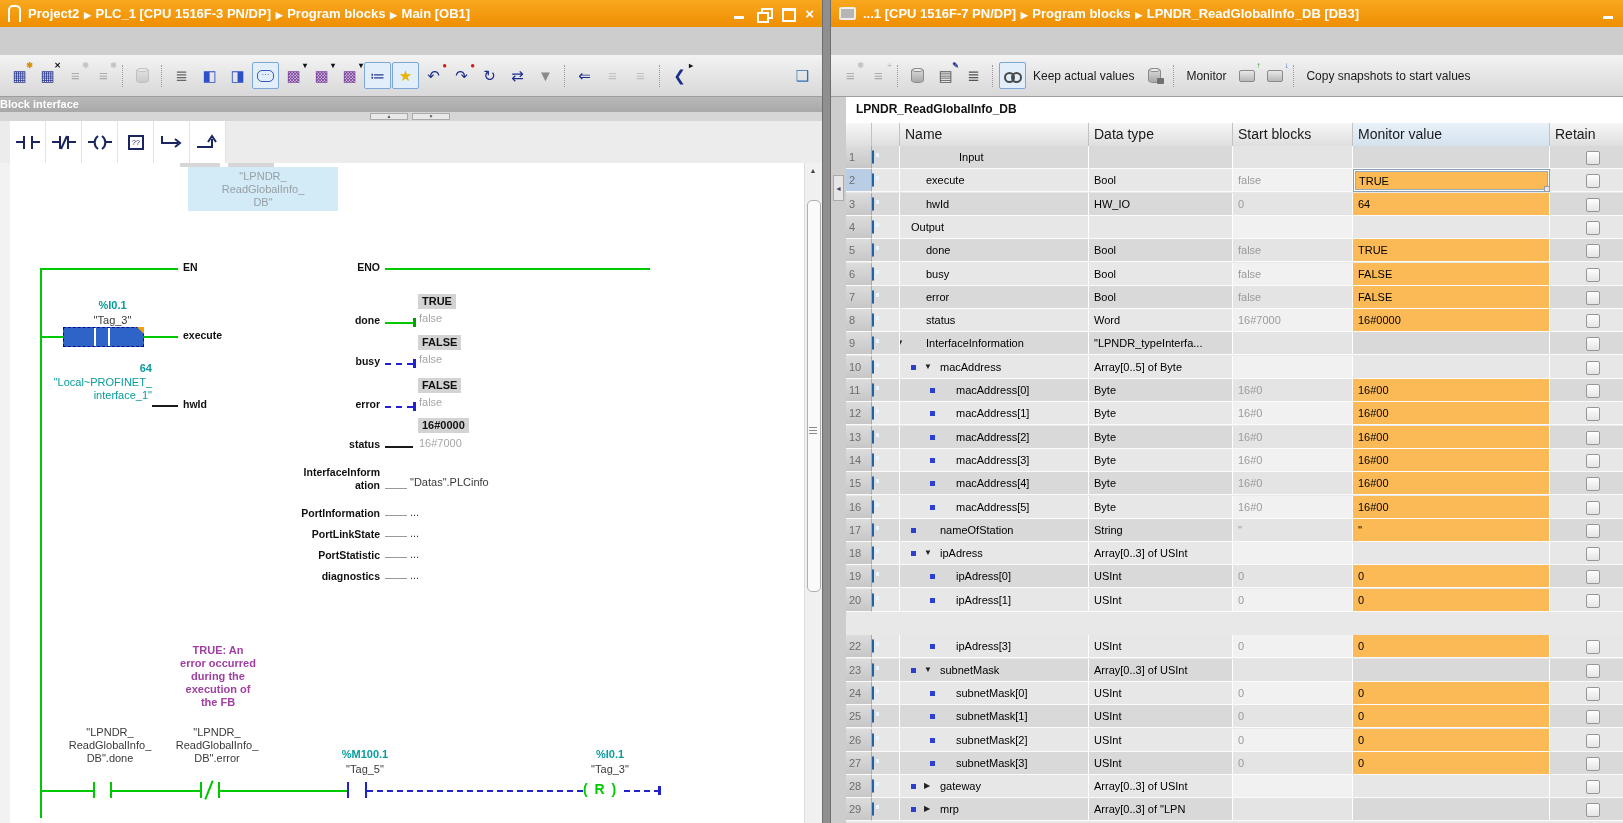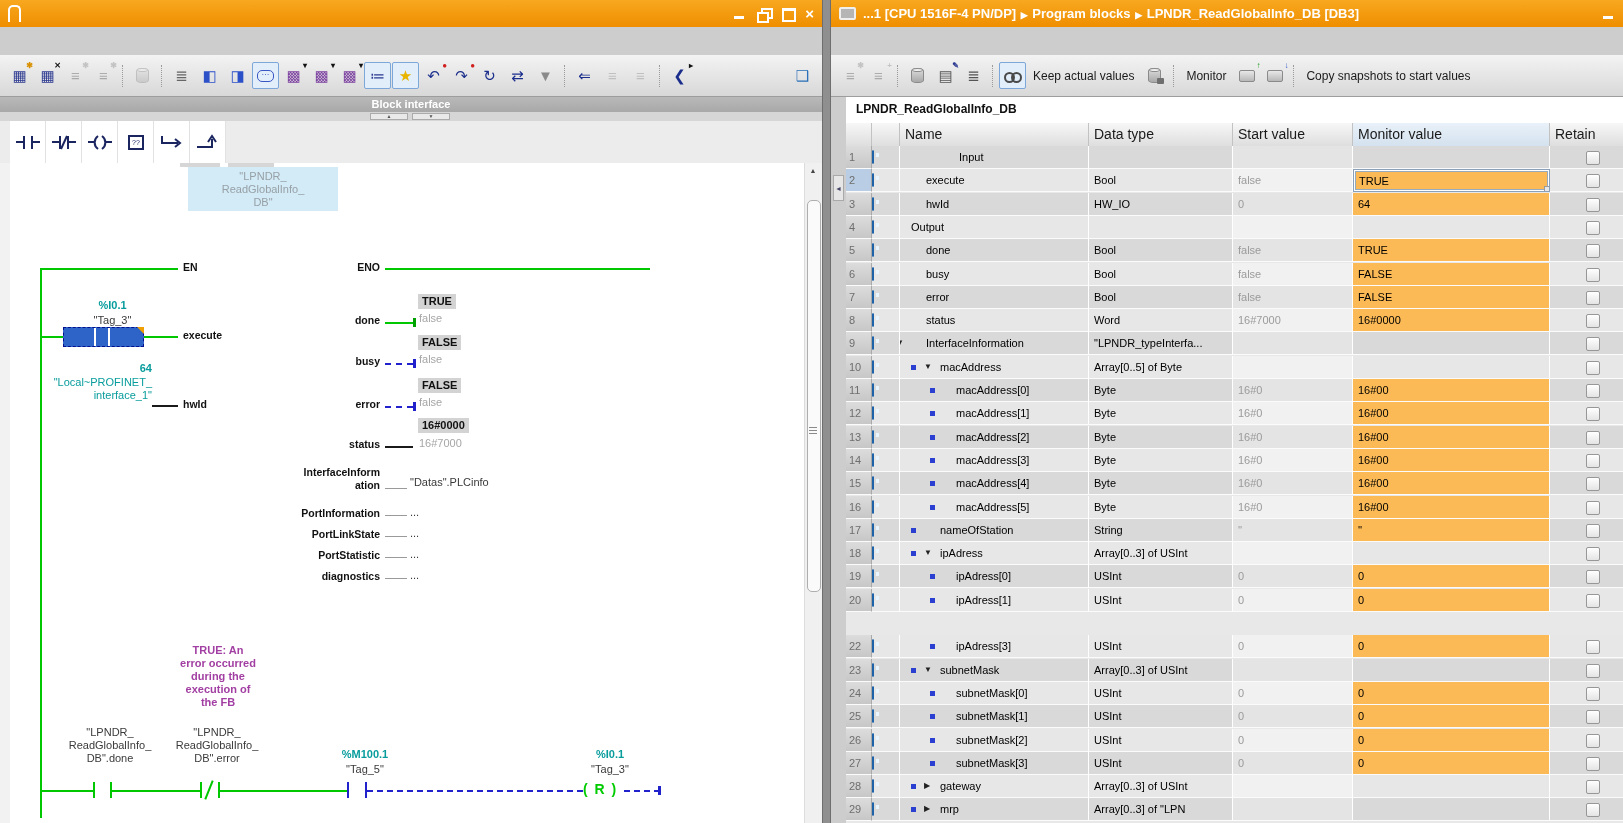--- a/index.html
+++ b/index.html
@@ -40,21 +40,21 @@
   .cylsp{width:11px;height:13px;background:linear-gradient(#dcdcdc,#a8a8a8);border:1px solid #8a8a8a;border-radius:5px/3px;position:relative}
   .cylsp::before{content:"";position:absolute;left:0;right:0;top:-1px;height:4px;border-radius:50%;background:#efefef;border:1px solid #8a8a8a;box-sizing:border-box}
   .locksp::after{content:"";position:absolute;right:-4px;bottom:-2px;width:7px;height:6px;background:#6f6f6f;border-radius:1px}
   .glasses{width:18px;height:8px;position:relative}
   .glasses::before,.glasses::after{content:"";position:absolute;top:0;width:7px;height:7px;border:2px solid #4a4a4a;border-radius:50%}
   .glasses::before{left:0}.glasses::after{right:0}
   .cam{width:14px;height:10px;background:linear-gradient(#e8e8e8,#b8b8b8);border:1px solid #8a8a8a;border-radius:2px}
 
   
   .blockbar{position:absolute;top:97px;height:24px;left:0;right:0;background:linear-gradient(#b9b9b9,#9e9e9e);
-            color:#fff;font-weight:bold;font-size:11px;text-align:center;line-height:15px}
+            color:#fff;font-weight:bold;font-size:11px;line-height:15px}
   .splitrow{position:absolute;top:112px;height:9px;left:0;right:0;background:#d6d6d6;border-bottom:1px solid #bdbdbd}
   .splitbtn{position:absolute;top:1px;width:38px;height:7px;background:#e9e9e9;border:1px solid #ababab;
             font-size:5px;line-height:5px;text-align:center;color:#555;box-sizing:border-box}
   .favbar{position:absolute;top:121px;height:42px;left:0;right:0;background:#ececec;display:flex;padding-left:10px}
   .fitem{width:35px;height:42px;background:#fff;border-right:1px solid #e2e2e2;display:flex;align-items:center;justify-content:center;flex:0 0 auto}
 
   .canvas{position:absolute;top:163px;left:0;right:17px;bottom:0;background:#fff;overflow:hidden;border-left:10px solid #f2f2f2}
   .vscroll{position:absolute;top:163px;right:0;width:17px;bottom:0;background:#f0f0f0;border-left:1px solid #dcdcdc}
   .vs-up{position:absolute;top:2px;left:2px;width:12px;height:12px;font-size:7px;line-height:12px;text-align:center;color:#444}
   .vs-thumb{position:absolute;top:37px;left:2px;width:12px;height:390px;background:#fafafa;border:1px solid #aeaeae;border-radius:5px}
@@ -119,20 +119,21 @@
        background:linear-gradient(#ffffff,#e4e4e4);box-shadow:inset 0 1px 1px #fff}
   .selmon{box-shadow:inset 0 0 0 1px #ffffff,inset 0 0 0 2px #96aabd;border:1px solid #8aa0b8}
   .selhandle{position:absolute;right:-1px;bottom:-1px;width:6px;height:6px;background:#e8e8e8;border:1px solid #9a9a9a;box-sizing:border-box}
 </style>
 </head>
 <body>
 
 <div class="win" id="lw">
   <div class="tbar">
     <span class="clipicon"></span>
+    <span id="lw-crumbs"><span> Project2 </span><span class="crumbsep">▶</span><span> PLC_1 [CPU 1516F-3 PN/DP] </span><span class="crumbsep">▶</span><span> Program blocks </span><span class="crumbsep">▶</span><span> Main [OB1] </span></span>
     <span class="winbtns">
       <span class="wb wb-min"></span>
       <span class="wb wb-float"></span>
       <span class="wb wb-max"></span>
       <span class="wb wb-close">×</span>
     </span>
   </div>
   <div class="chrome"></div>
   <div class="toolbar" id="lw-toolbar">
       <span class="tbi">
@@ -365,21 +366,21 @@
         <i></i>
         <i></i>
         <i></i>
       </div>
   </div>
 </div>
 
 <div class="win" id="rw">
   <div class="tbar">
     <span class="dbwicon"></span>
-    <span id="rw-crumbs"><span> ...1 [CPU 1516F-4 PN/DP] </span><span class="crumbsep">▶</span><span> Program blocks </span><span class="crumbsep">▶</span><span> LPNDR_ReadGlobalInfo_DB [DB3] </span></span>
+    <span id="rw-crumbs"><span> ...1 [CPU 1516F-7 PN/DP] </span><span class="crumbsep">▶</span><span> Program blocks </span><span class="crumbsep">▶</span><span> LPNDR_ReadGlobalInfo_DB [DB3] </span></span>
     <span class="winbtns">
         <span class="wb wb-min"></span>
       </span>
   </div>
   <div class="chrome"></div>
   <div class="toolbar" id="rw-toolbar">
       <span class="tbi dis">
         <span style="color: rgb(85, 85, 85);">≡</span>
         <span class="bdg" style="color: rgb(136, 136, 136);">✱</span>
       </span>
@@ -422,21 +423,21 @@
   <div class="gutter">
     <div class="gbtn">◄</div>
   </div>
   <div class="dbtitle">LPNDR_ReadGlobalInfo_DB</div>
   <div class="grid" id="dbgrid">
     <div class="hrow">
       <div class="hcell" style="left:0;width:26px"></div>
       <div class="hcell" style="left:26px;width:28px"></div>
       <div class="hcell" style="left:54px;width:189px">Name</div>
       <div class="hcell" style="left:243px;width:144px">Data type</div>
-      <div class="hcell" style="left:387px;width:120px">Start value</div>
+      <div class="hcell" style="left:387px;width:120px">Start blocks</div>
       <div class="hcell mon" style="left:507px;width:197px">Monitor value</div>
       <div class="hcell" style="left:704px;width:74px;border-right:none">Retain</div>
     </div>
     <div id="rowsbox">
         <div class="trow" style="top: 23px;">
           <div class="cell numc" style="left: 0px; width: 26px;">1</div>
           <div class="cell icc" style="left: 26px; width: 28px; background: rgb(217, 217, 217);"><span class="dbi"></span></div>
           <div class="cell " style="left: 54px; width: 189px; background: rgb(217, 217, 217);">
             <span class="nmtxt" style="left: 11px; margin-left: 48px;">Input</span>
           </div>

